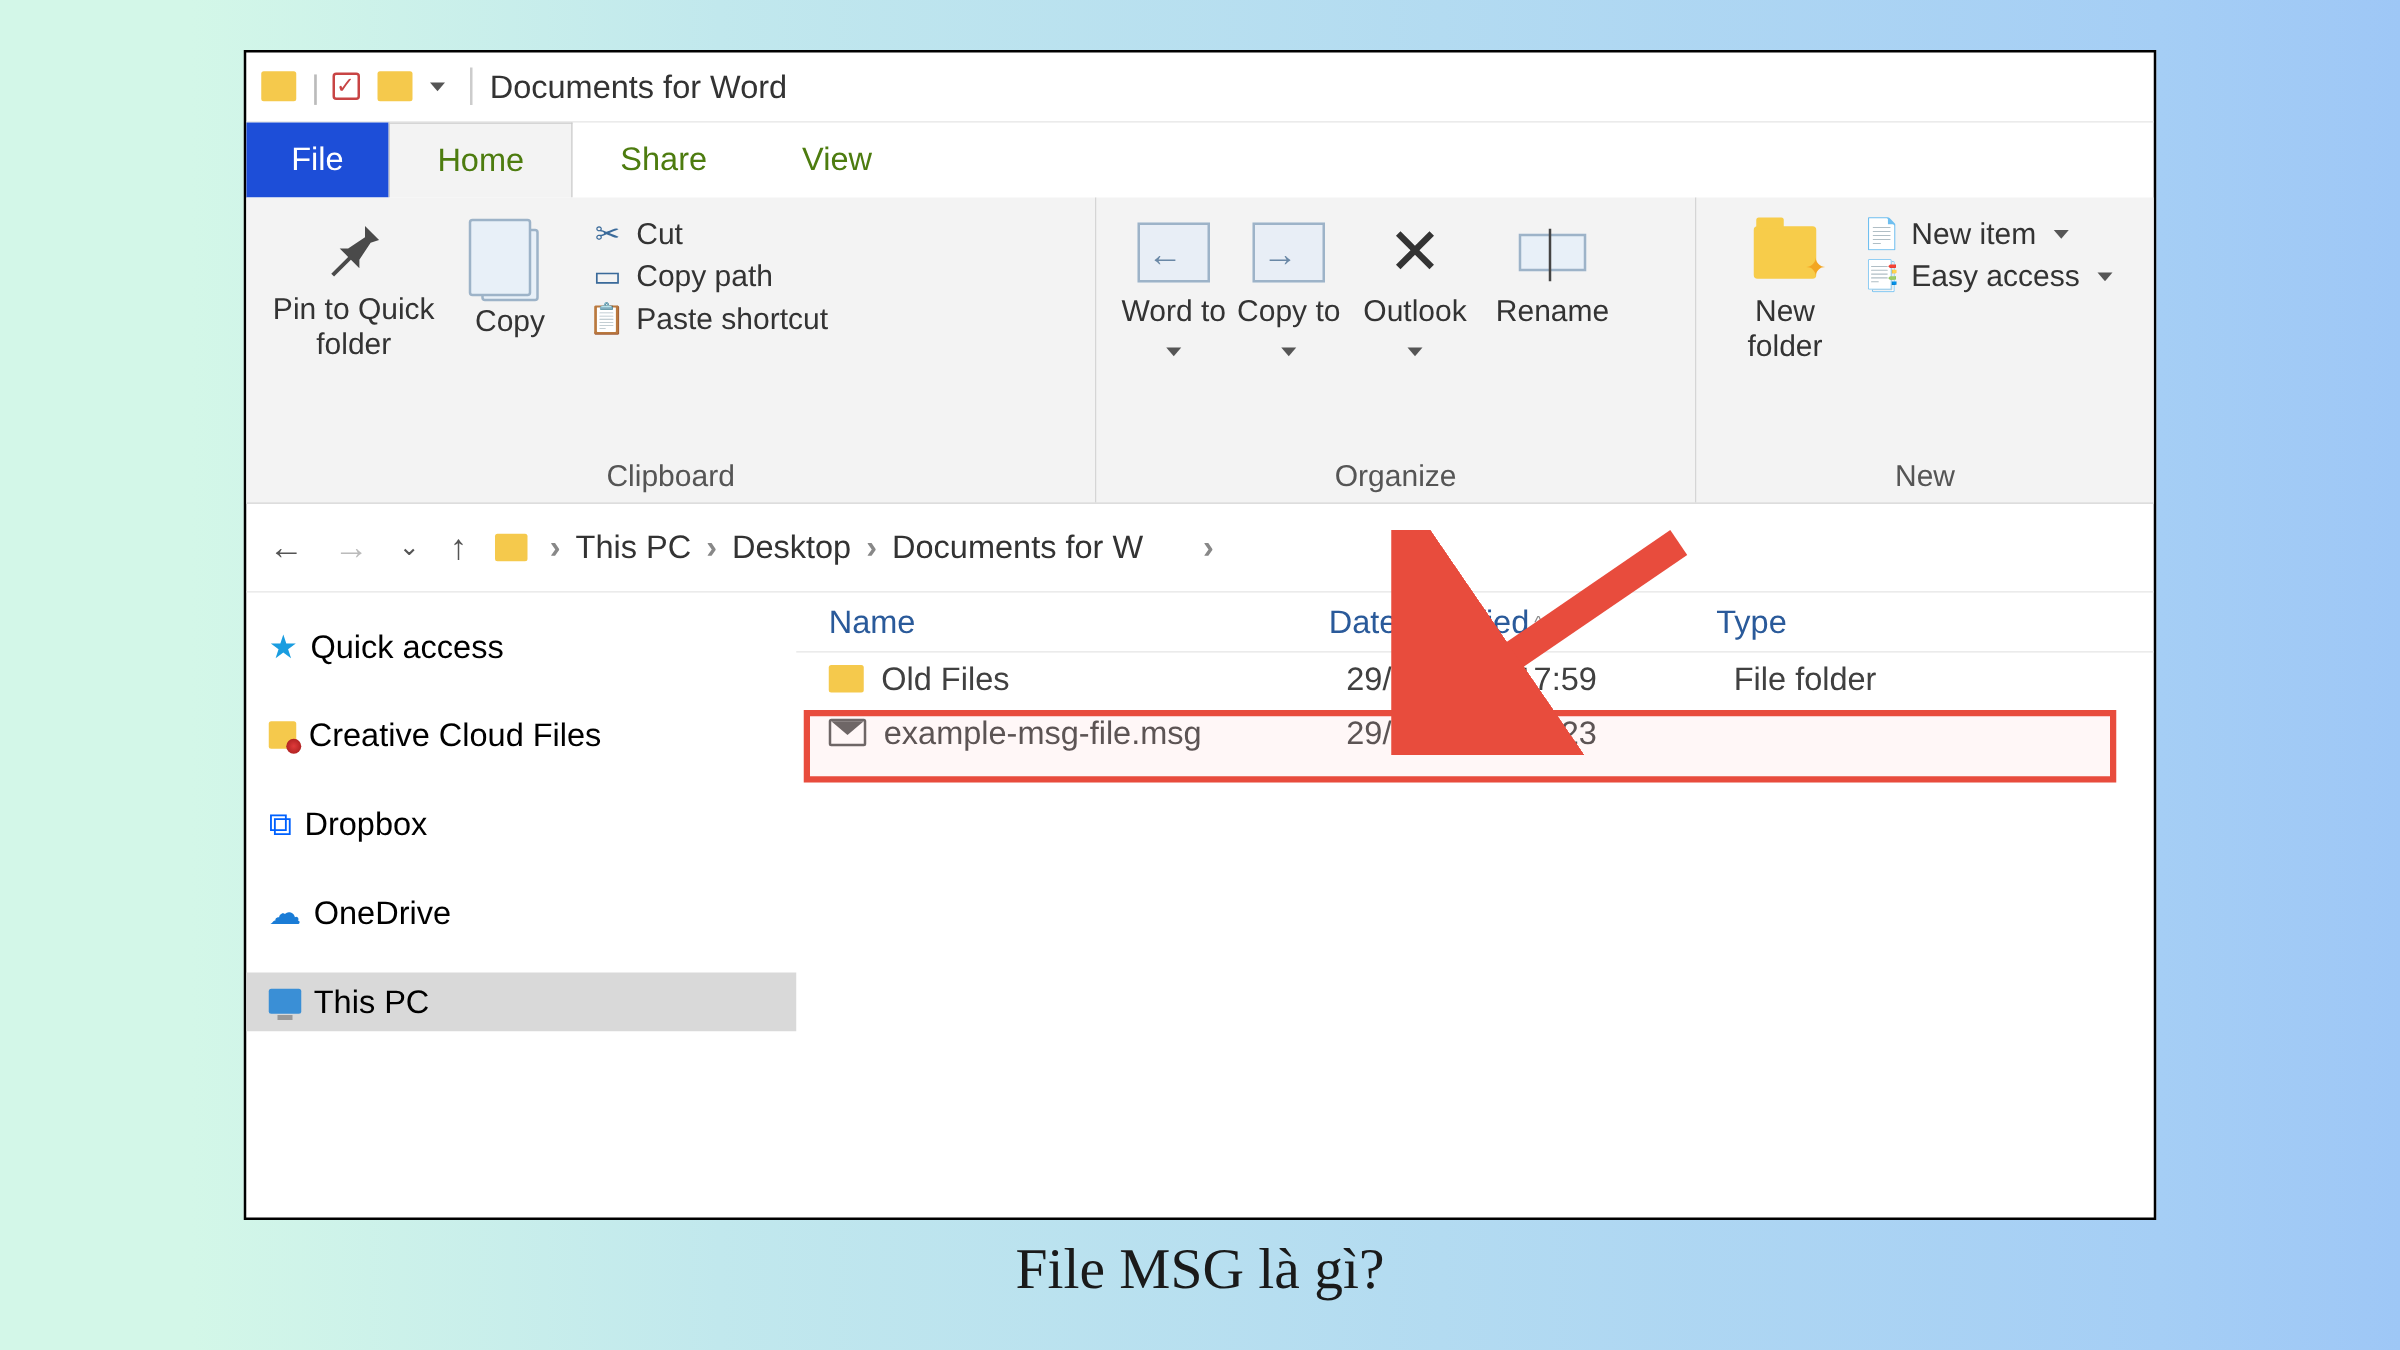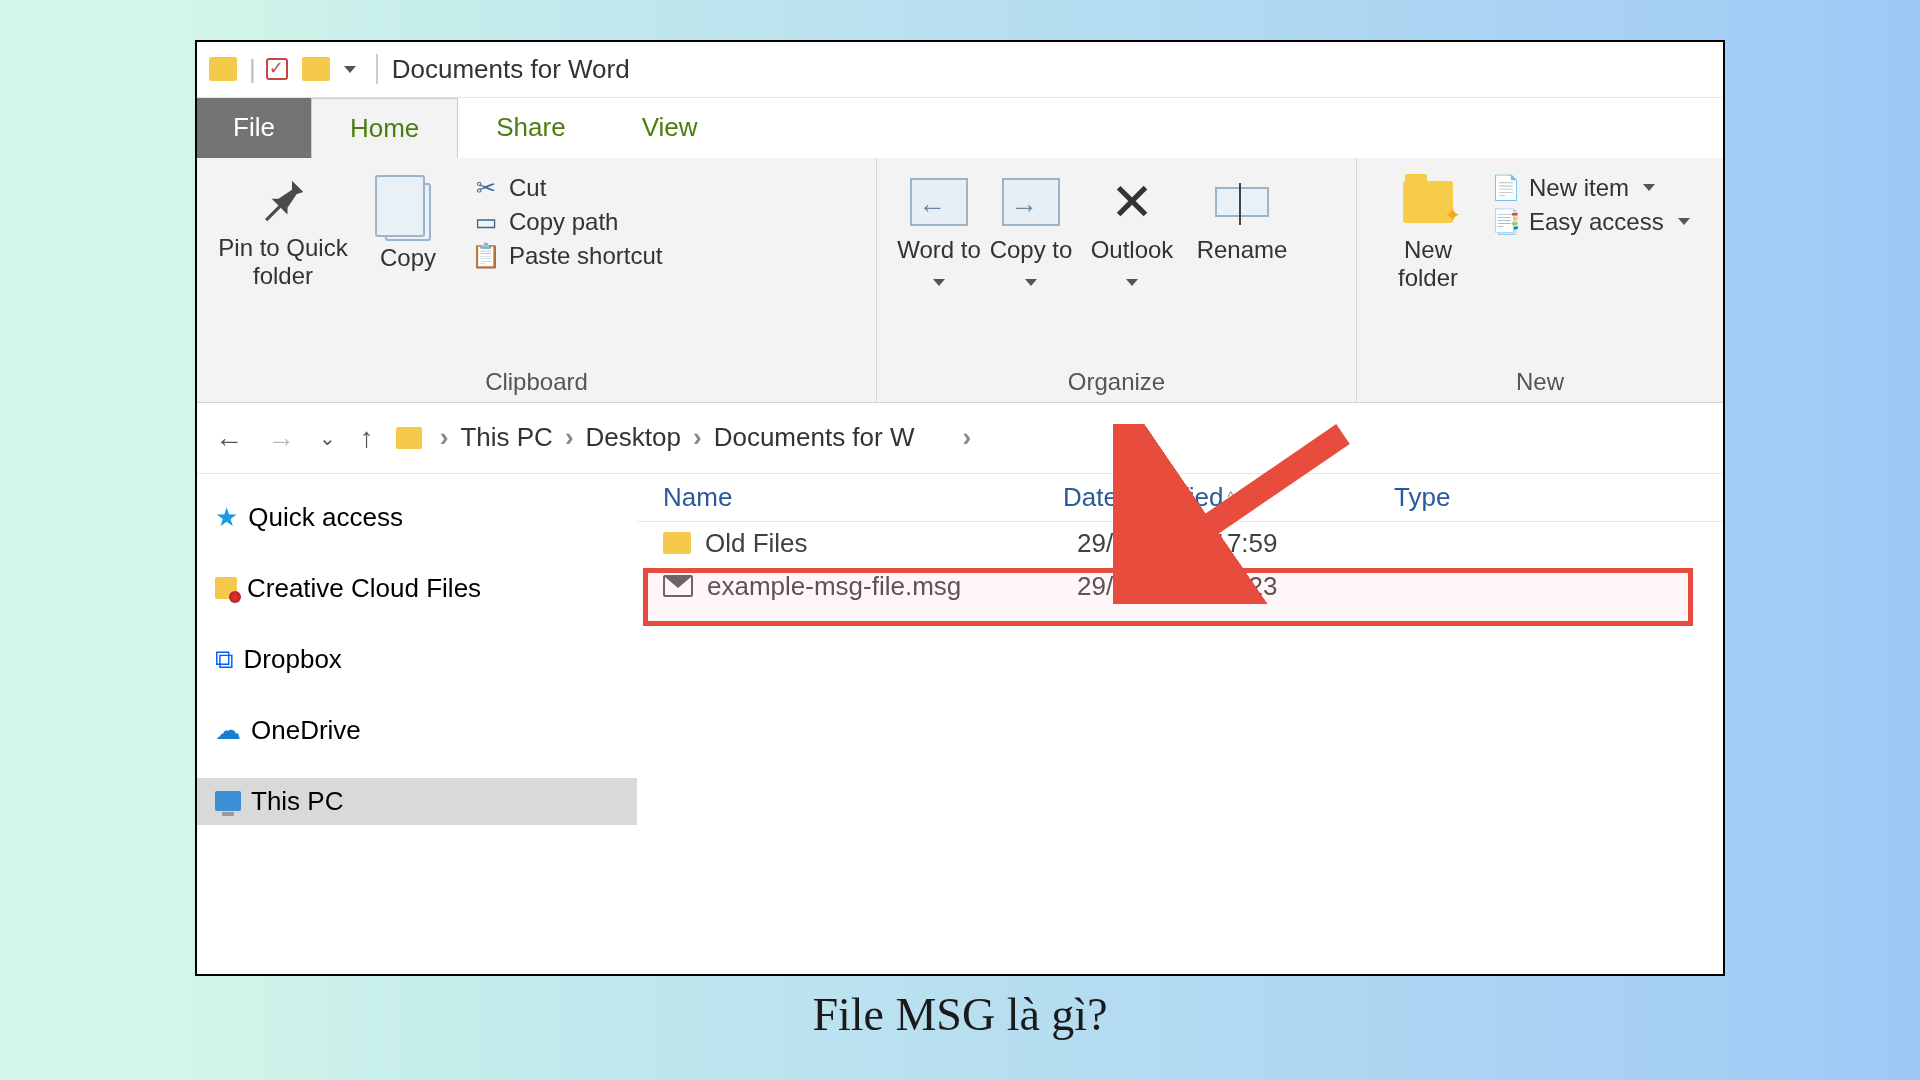--- a/index.html
+++ b/index.html
@@ -21,21 +21,21 @@
   font-size: 26px; color: #333;
 }
 .tb-icon { width: 28px; height: 24px; background: #f5c94c; border-radius: 2px; margin: 0 8px; }
 .tb-sep { color: #bbb; margin: 0 4px; }
 .check-icon { width: 22px; height: 22px; border: 2px solid #c84444; border-radius: 3px; position: relative; margin: 0 6px; }
 .check-icon::after { content:"✓"; color:#c84444; font-size:18px; position:absolute; top:-3px; left:1px; }
 .down-tri { width:0; height:0; border-left:6px solid transparent; border-right:6px solid transparent; border-top:7px solid #555; margin: 0 6px; }
 .title-sep { width:2px; height:30px; background:#ccc; margin:0 14px; }
 .tabrow { display:flex; height:60px; align-items:stretch; font-size:26px; }
 .tab { padding: 0 38px; display:flex; align-items:center; color:#4d7c0f; }
-.tab.file { background:#737373; color:#fff; padding:0 36px; }
+.tab.file { background:#1d4ed8; color:#fff; padding:0 36px; }
 .tab.active { border-top:1px solid #ccc; border-left:1px solid #ccc; border-right:1px solid #ccc; background:#f3f3f3; }
 .ribbon {
   background:#f3f3f3; border-bottom:1px solid #d5d5d5;
   display:flex; height:245px;
 }
 .group { border-right:1px solid #d5d5d5; padding:10px 16px 6px; display:flex; flex-direction:column; }
 .group-body { flex:1; display:flex; align-items:flex-start; }
 .group-label { text-align:center; font-size:24px; color:#555; padding-top:6px; }
 .bigbtn { display:flex; flex-direction:column; align-items:center; width:110px; font-size:24px; color:#333; gap:6px; padding-top:6px;}
 .bigbtn .lbl { text-align:center; line-height:1.2; }
@@ -68,21 +68,21 @@
 .nav-item.sel { background:#d9d9d9; }
 .star-ico{color:#1a9de0;font-size:26px;}
 .cc-ico{width:22px;height:22px;background:#f5c94c;border-radius:2px;position:relative;}
 .cc-ico::after{content:"";position:absolute;right:-4px;bottom:-4px;width:12px;height:12px;background:radial-gradient(#e03a3a,#a01a1a);border-radius:50%;}
 .dbx-ico{color:#0061fe;font-size:26px;}
 .od-ico{color:#1a7cd6;font-size:26px;}
 .pc-ico{width:26px;height:20px;background:#3a8fd6;border-radius:2px;position:relative;}
 .pc-ico::after{content:"";position:absolute;bottom:-5px;left:7px;width:12px;height:4px;background:#999;}
 .listarea { flex:1; position:relative; }
 .listhead { display:flex; padding:8px 0 8px 26px; font-size:26px; color:#2a5a9a; border-bottom:1px solid #e5e5e5;}
-.col-name{width:400px;} .col-date{width:310px;} .col-type{flex:1;margin-left:21px;}
+.col-name{width:400px;} .col-date{width:310px;} .col-type{flex:1;}
 .listrow { display:flex; align-items:center; padding:6px 0 6px 26px; font-size:26px; color:#404040;}
 .fold-ico{width:28px;height:22px;background:#f5c94c;border-radius:2px;margin-right:14px;}
 .env-ico{width:30px;height:22px;border:2px solid #555;border-radius:2px;margin-right:14px;position:relative;}
 .env-ico::after{content:"";position:absolute;top:0;left:0;width:0;height:0;border-left:13px solid transparent;border-right:13px solid transparent;border-top:11px solid #555;}
 .highlight-box{position:absolute;left:6px;top:94px;width:1050px;height:58px;border:5px solid #e84c3d;background:rgba(255,200,200,0.15);}
 .arrow-overlay{position:absolute;top:-50px;right:350px;pointer-events:none;}
 .caption{font-size:46px;font-family:Georgia,serif;color:#1a1a1a;margin-top:12px;}
 .sort-caret{font-size:14px;color:#888;margin-left:4px;position:relative;top:-4px;}
 </style>
 </head>
@@ -243,20 +243,21 @@
       <div class="listhead">
         <div class="col-name">Name</div>
         <div class="col-date"><span>Date modified</span><span class="sort-caret">^</span></div>
         <div class="col-type">Type</div>
       </div>
 
       <div class="listrow">
         <div class="fold-ico"></div>
         <div class="col-name" style="width:372px">Old Files</div>
         <div class="col-date">29/11/2020 17:59</div>
+        <div class="col-type">File folder</div>
       </div>
       <div class="listrow">
         <div class="env-ico"></div>
         <div class="col-name" style="width:370px">example-msg-file.msg</div>
         <div class="col-date">29/11/2020 17:23</div>
       </div>
 
       <div class="highlight-box"></div>
 
       <svg class="arrow-overlay" width="260" height="180">

